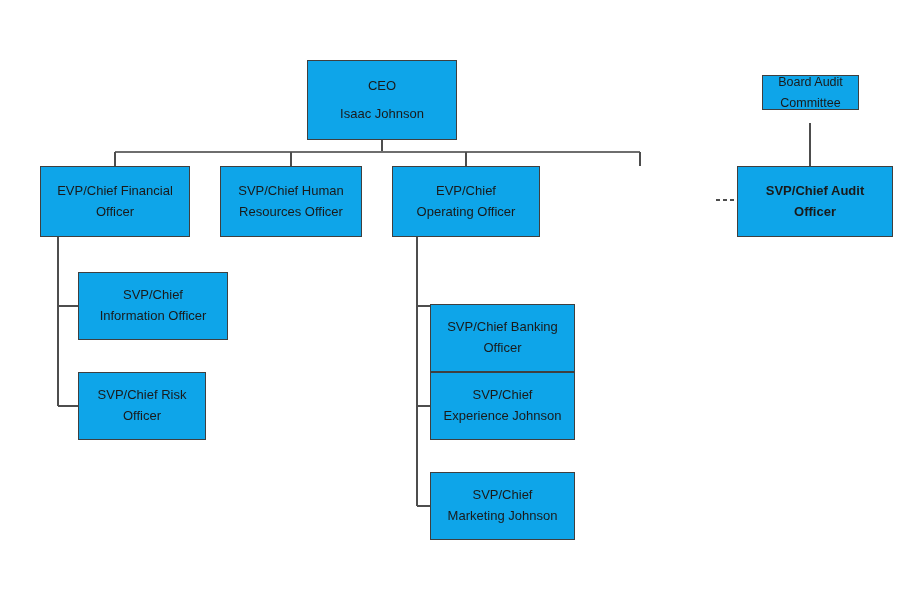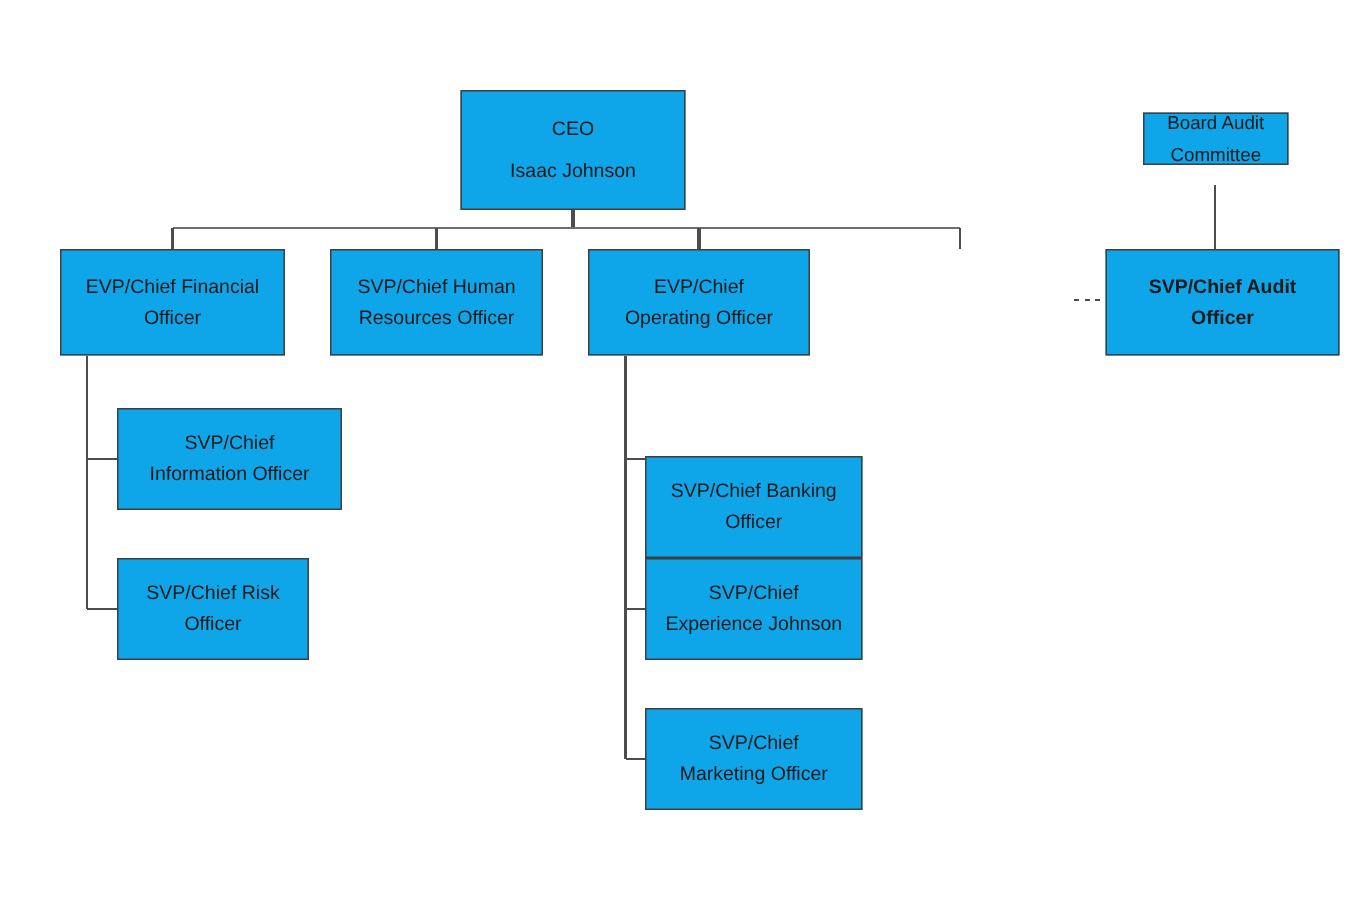--- a/index.html
+++ b/index.html
@@ -137,16 +137,16 @@
     <span class="node-line">Officer</span>
   </div>
 
   <div class="node-box" style="left:430px; top:372px; width:145px; height:68px;">
     <span class="node-line">SVP/Chief</span>
     <span class="node-line">Experience Johnson</span>
   </div>
 
   <div class="node-box" style="left:430px; top:472px; width:145px; height:68px;">
     <span class="node-line">SVP/Chief</span>
-    <span class="node-line">Marketing Officer</span>
+    <span class="node-line">Marketing Johnson</span>
   </div>
 
 </div>
 
 </body></html>

